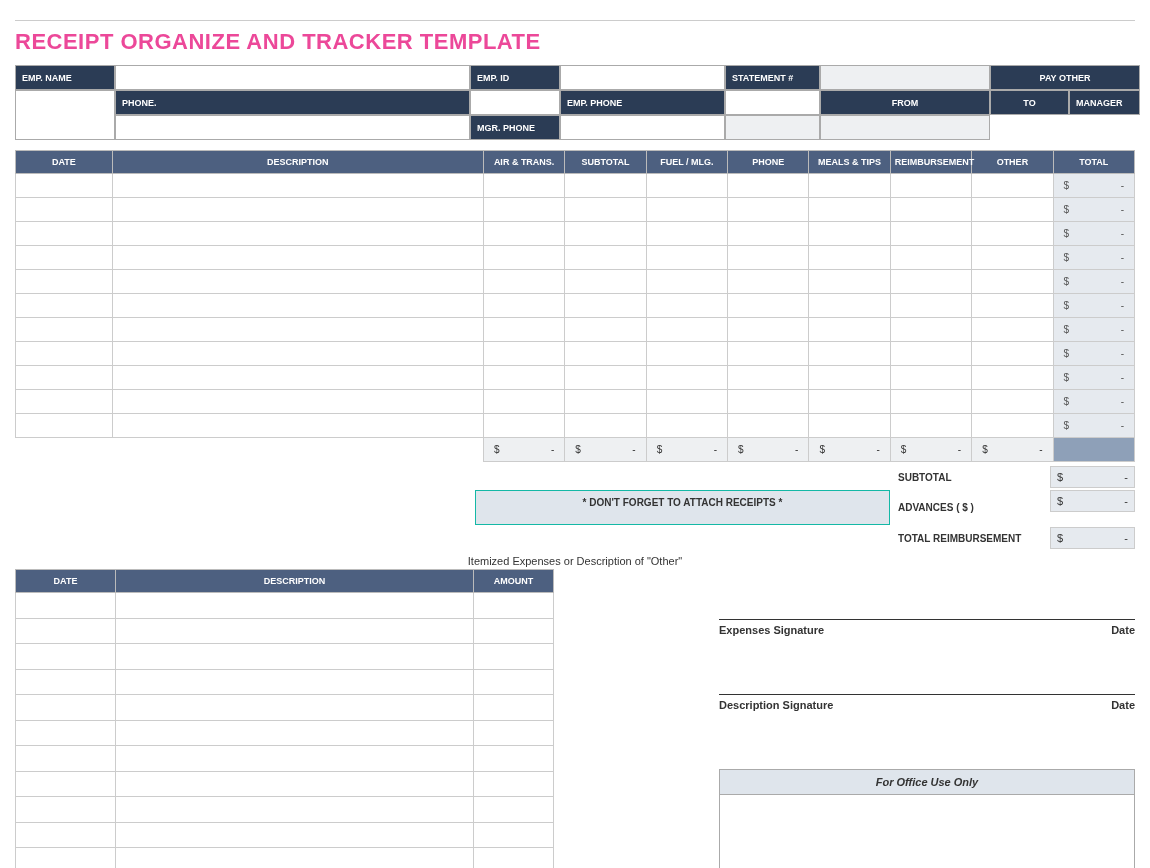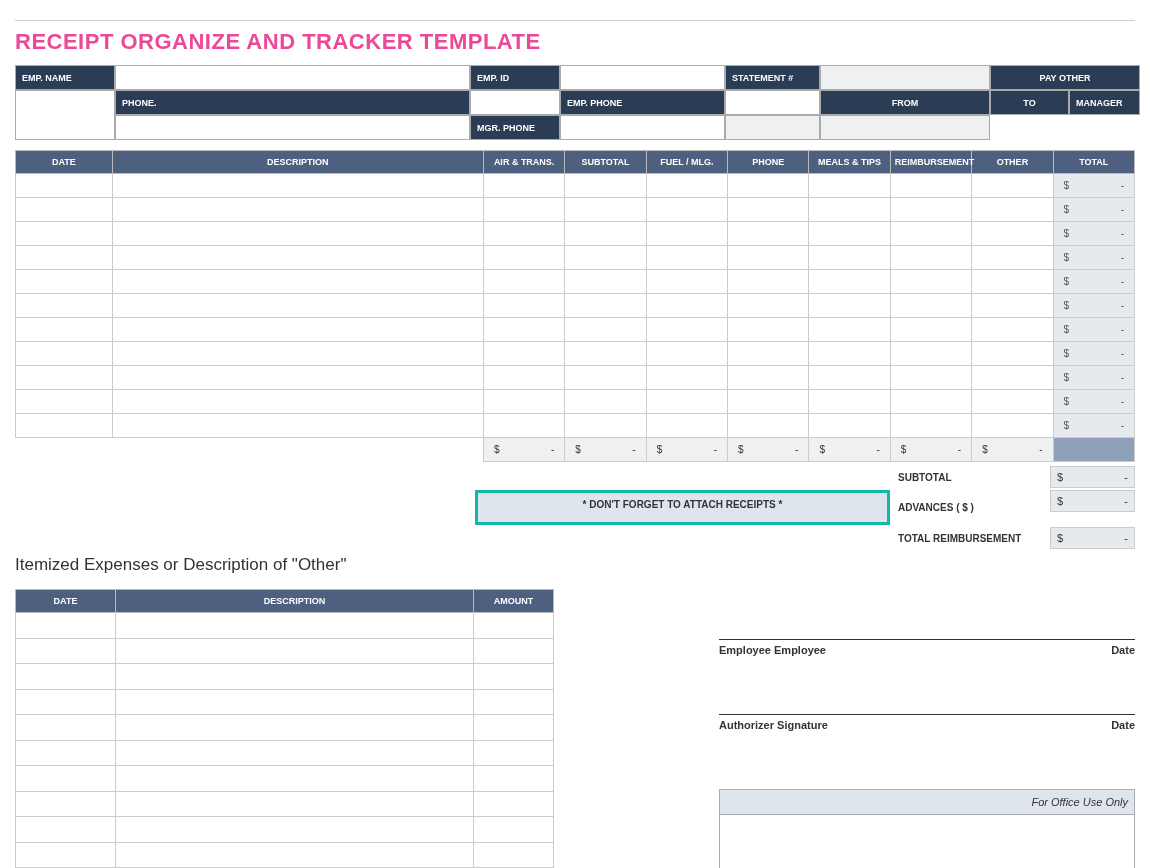--- a/index.html
+++ b/index.html
@@ -110,34 +110,35 @@
     padding: 4px 8px;
     align-self: center;
   }
   .rvalue {
     background: #e6eaef;
     border: 1px solid #ccc;
     height: 22px;
   }
   .reminder {
     background: #dfe5ec;
-    border: 3px solid #14b8a6;
+    border: 1px solid #14b8a6;
     font-weight: bold;
     font-size: 10px;
     text-align: center;
     padding: 6px;
     height: 35px;
   }
 
   
   .item-label {
     font-family: "Century Gothic", Futura, Arial, sans-serif;
-    font-size: 17px;
+    font-size: 11px;
     margin-top: 6px;
-    margin-bottom: 14px;
+    margin-bottom: 2px;
+    text-align: center;
   }
   .bottom-wrap {
     display: flex;
     gap: 10px;
   }
   .item-table {
     width: 538px;
   }
   .item-table th {
     background: #4d6080;
@@ -171,24 +172,24 @@
     font-size: 11px;
     font-weight: bold;
     padding-top: 4px;
   }
   .office-box {
     border: 1px solid #aaa;
     margin-top: 0px;
   }
   .office-head {
     background: #dfe5ec;
-    font-weight: normal;
+    font-weight: bold;
     font-style: italic;
     font-size: 11px;
-    text-align: right;
+    text-align: center;
     padding: 6px;
     border-bottom: 1px solid #aaa;
   }
   .office-body {
     height: 78px;
     background: #fff;
   }
 </style>
 </head>
 <body>
@@ -591,28 +592,28 @@
           <td></td>
           <td></td>
         </tr>
       </tbody>
   </table>
 
   <div class="sig-col">
     <div class="sig-block">
       <div class="sig-line"></div>
       <div class="sig-labels">
-        <span>Employee Employee</span>
+        <span>Expenses Signature</span>
         <span>Date</span>
       </div>
     </div>
     <div class="sig-block">
       <div class="sig-line"></div>
       <div class="sig-labels">
-        <span>Authorizer Signature</span>
+        <span>Description Signature</span>
         <span>Date</span>
       </div>
     </div>
     <div class="office-box">
       <div class="office-head">For Office Use Only</div>
       <div class="office-body"></div>
     </div>
   </div>
 </div>
 

